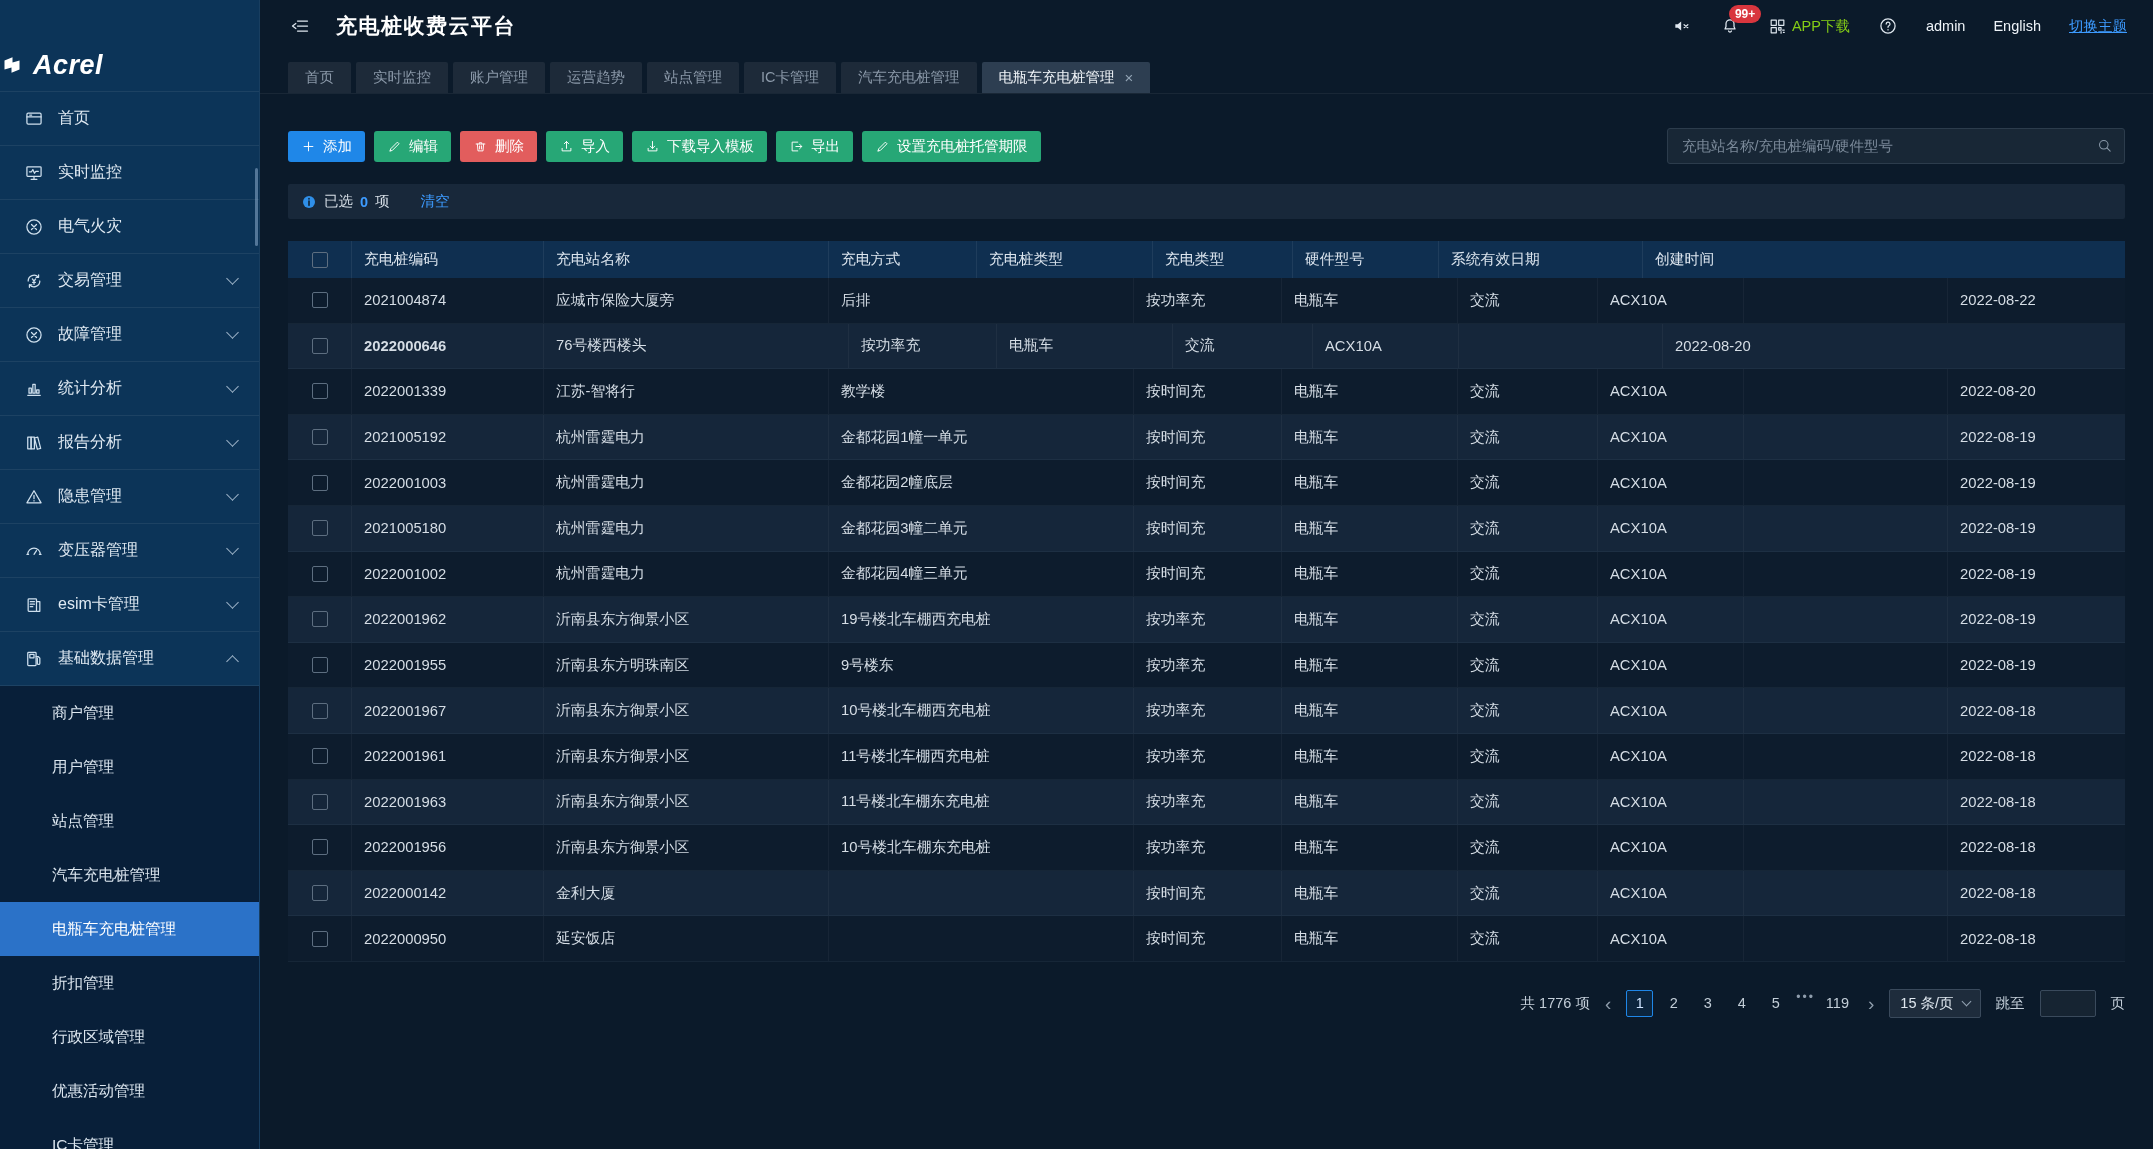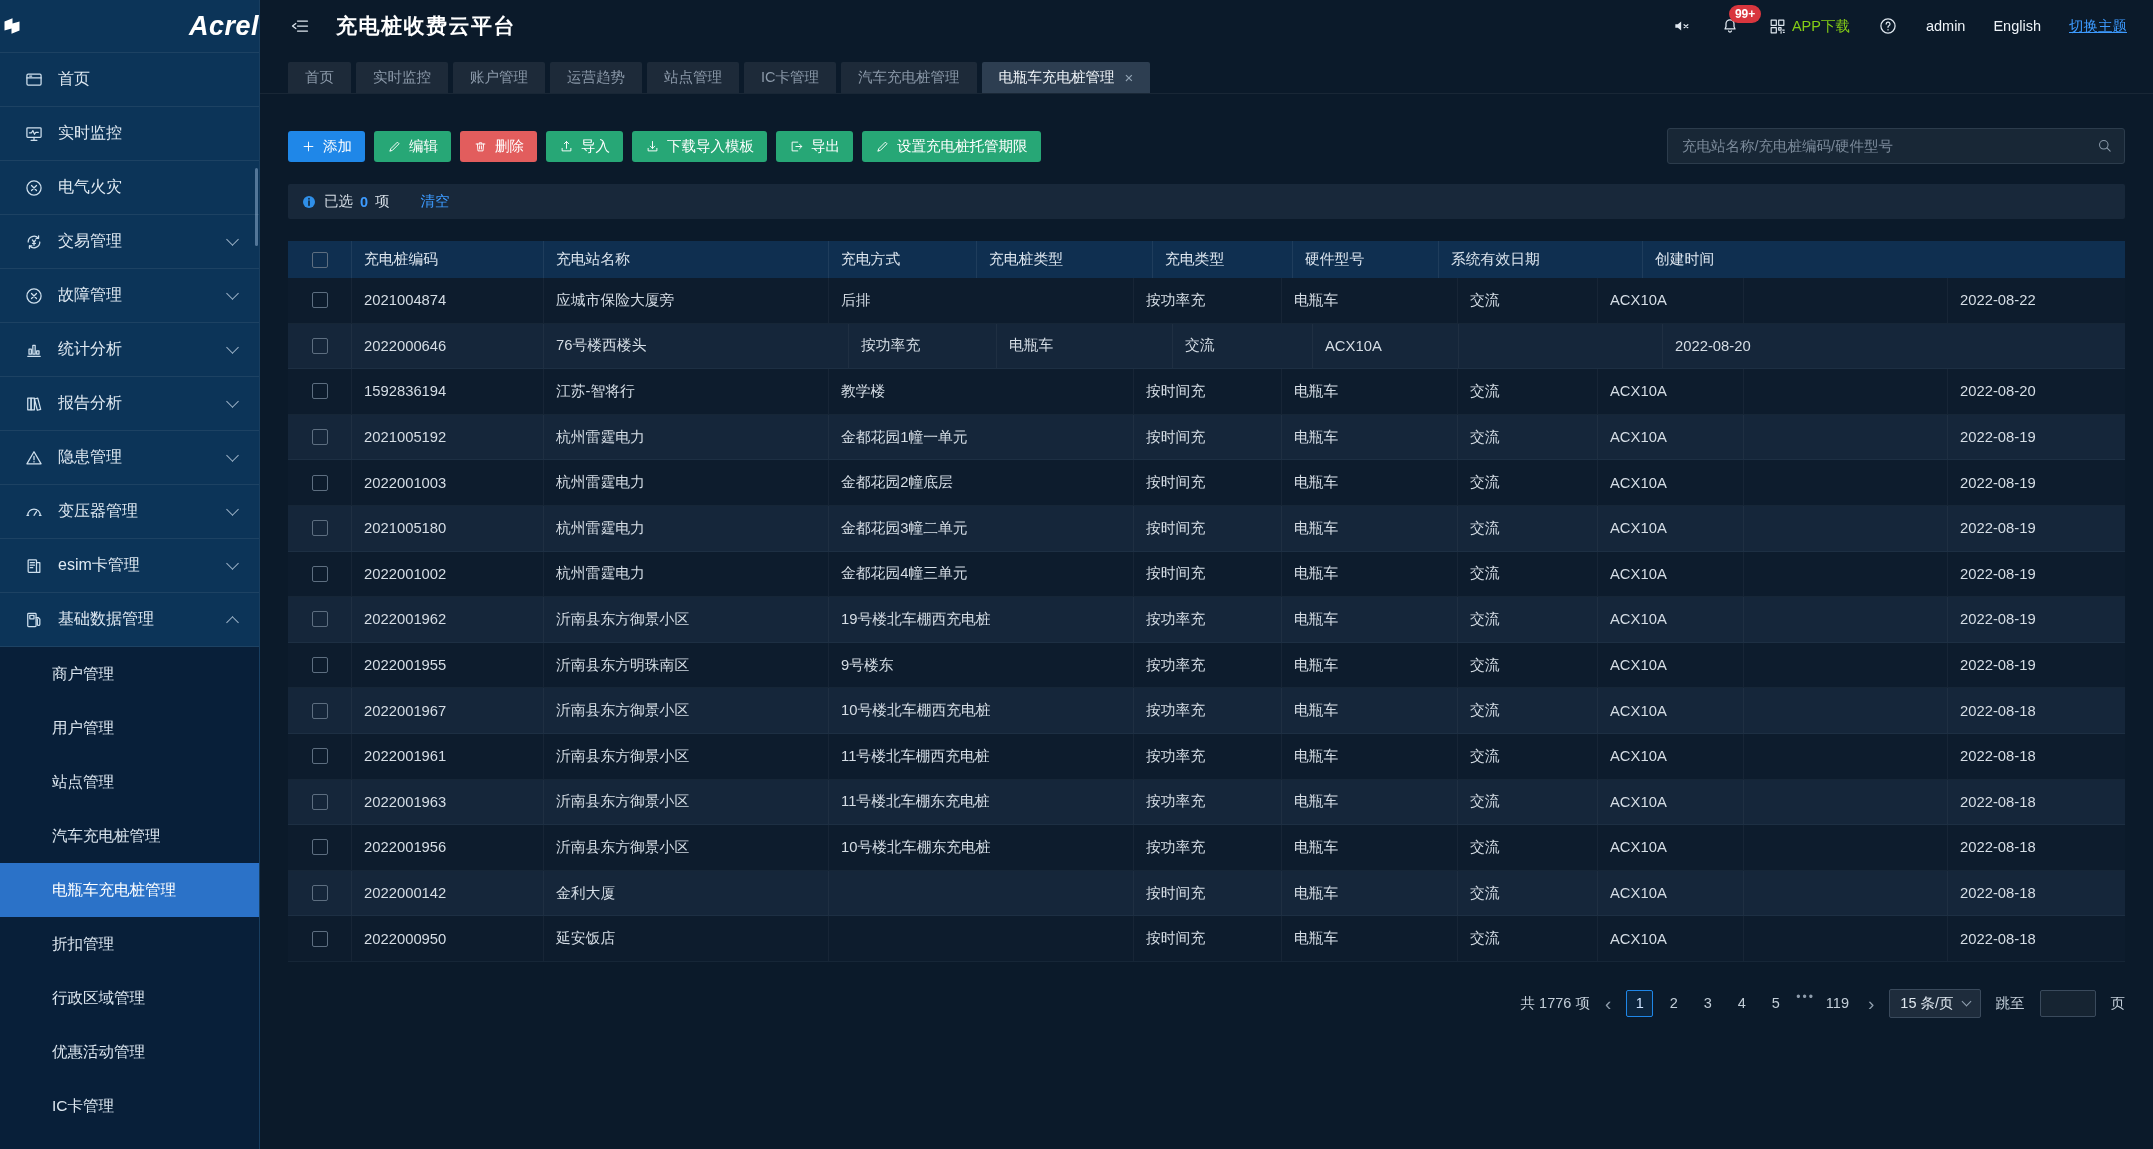--- a/index.html
+++ b/index.html
@@ -5,21 +5,21 @@
   html,body{margin:0;padding:0;background:#07121f;}
   *{box-sizing:border-box;}
   .app{width:2153px;height:1149px;display:flex;overflow:hidden;
        font-family:"Liberation Sans","DejaVu Sans",sans-serif;
        background:var(--page-bg,#0b1a2a);}
 
   
   .sidebar{width:260px;flex:none;background:var(--sidebar-bg,#0c3458);
            display:flex;flex-direction:column;position:relative;overflow:hidden;
            border-right:1px solid rgba(255,255,255,.05);}
-  .logo{height:52px;display:flex;align-items:center;justify-content:space-between;gap:9px;flex:none;}
+  .logo{height:52px;display:flex;align-items:center;justify-content:flex-start;gap:9px;flex:none;margin-top:39px;}
   .logo-mark svg{width:24px;height:24px;display:block;}
   .logo-text{color:#fff;font-size:27px;font-weight:bold;font-style:italic;letter-spacing:.5px;}
   #side-nav{border-top:1px solid rgba(255,255,255,.07);flex:none;}
   .side-item{height:54px;display:flex;align-items:center;padding:0 22px 0 24px;gap:14px;
              color:#dfe9f2;font-size:16px;border-bottom:1px solid rgba(255,255,255,.07);cursor:pointer;}
   .side-icon{width:20px;height:20px;flex:none;color:#cfe0ee;}
   .side-icon svg{width:20px;height:20px;display:block;}
   .side-label{white-space:nowrap;}
   .chev{width:9px;height:9px;border-right:1.6px solid #9fb5c9;border-bottom:1.6px solid #9fb5c9;
         transform:rotate(45deg);margin-left:auto;margin-top:-4px;}
@@ -449,34 +449,34 @@
               <div class="td" style="width: 176px;">电瓶车</div>
               <div class="td" style="width: 140px;">交流</div>
               <div class="td" style="width: 146px;">ACX10A</div>
               <div class="td" style="width: 204px;"></div>
               <div class="td" style="width: 175px;">2022-08-22</div>
             </div>
             <div class="tr">
               <div class="td cbcell" style="width: 64px;">
                 <span class="checkbox"></span>
               </div>
-              <div class="td" style="width: 192px;">2022000646</div>
+              <div class="td" style="width: 192px; font-weight: bold;">2022000646</div>
               <div class="td" style="width: 305px;">76号楼西楼头</div>
               <div class="td" style="width: 148px;">按功率充</div>
               <div class="td" style="width: 176px;">电瓶车</div>
               <div class="td" style="width: 140px;">交流</div>
               <div class="td" style="width: 146px;">ACX10A</div>
               <div class="td" style="width: 204px;"></div>
               <div class="td" style="width: 175px;">2022-08-20</div>
             </div>
             <div class="tr">
               <div class="td cbcell" style="width: 64px;">
                 <span class="checkbox"></span>
               </div>
-              <div class="td" style="width: 192px;">1592836194</div>
+              <div class="td" style="width: 192px;">2022001339</div>
               <div class="td" style="width: 285px;">江苏-智将行</div>
               <div class="td" style="width: 305px;">教学楼</div>
               <div class="td" style="width: 148px;">按时间充</div>
               <div class="td" style="width: 176px;">电瓶车</div>
               <div class="td" style="width: 140px;">交流</div>
               <div class="td" style="width: 146px;">ACX10A</div>
               <div class="td" style="width: 204px;"></div>
               <div class="td" style="width: 175px;">2022-08-20</div>
             </div>
             <div class="tr">

